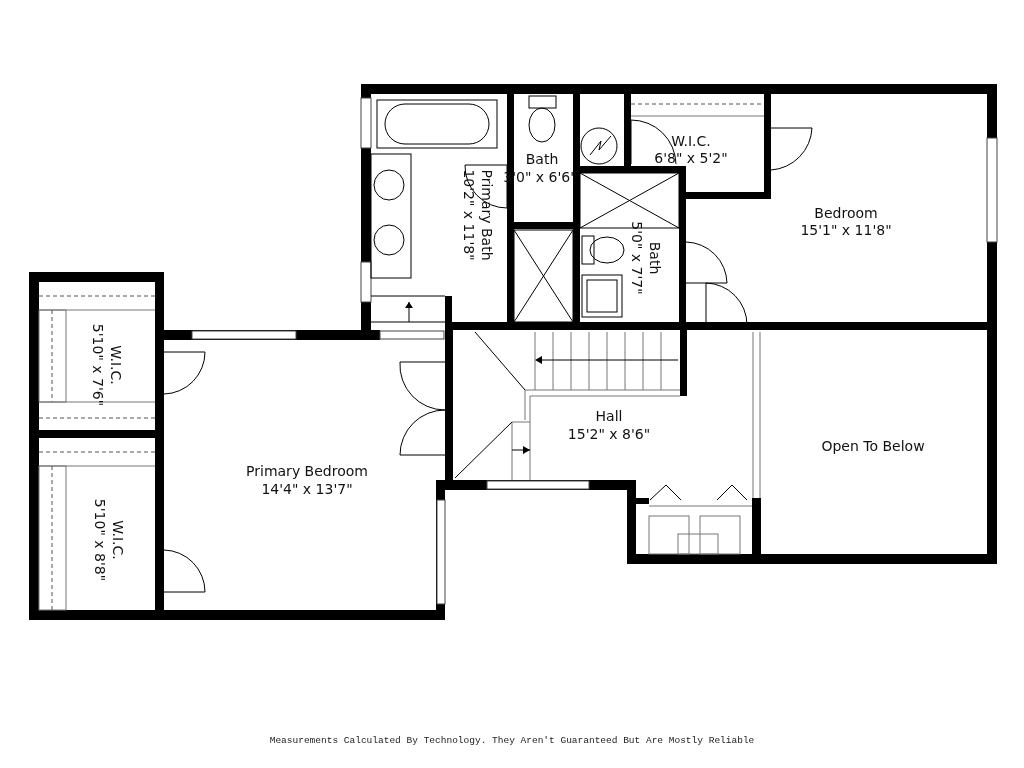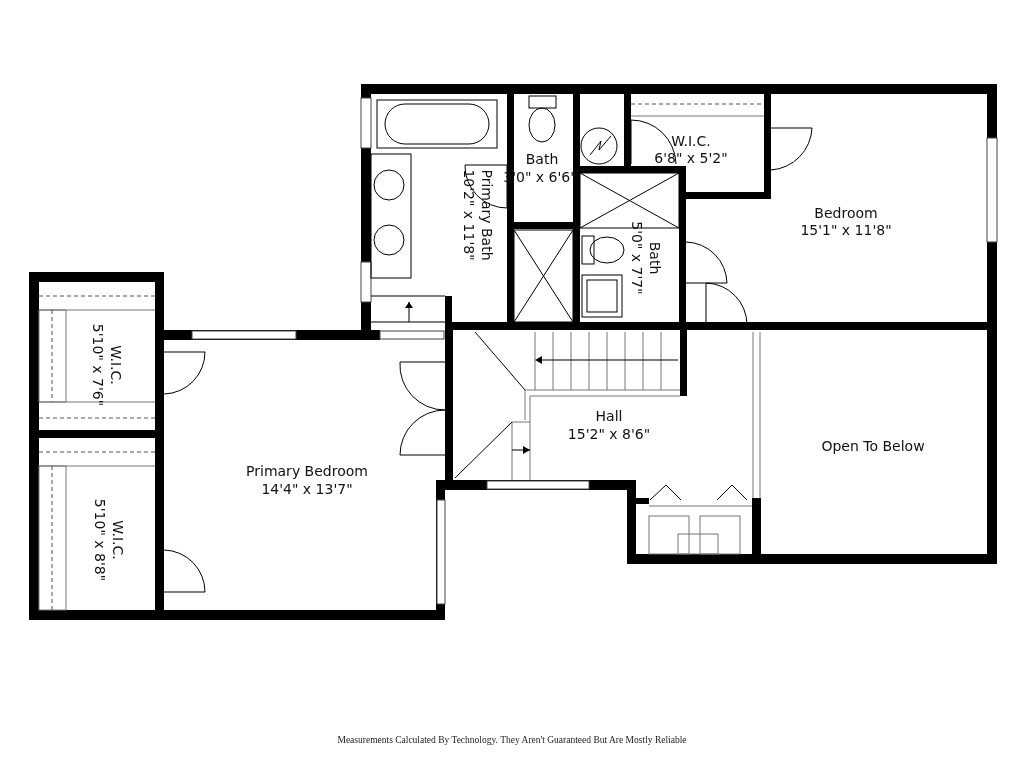--- a/index.html
+++ b/index.html
@@ -4,21 +4,21 @@
   <style>
     html, body { margin: 0; padding: 0; background: #ffffff; }
     body { width: 1024px; height: 768px; position: relative; overflow: hidden; font-family: "DejaVu Sans", sans-serif; }
     #plan { position: absolute; left: 0; top: 0; width: 1024px; height: 768px; }
     .wall { fill: #000000; }
     .thin { stroke: #000; stroke-width: 1; fill: none; }
     .gray { stroke: #777; stroke-width: 1; fill: none; }
     .dash { stroke: #555; stroke-width: 1; fill: none; stroke-dasharray: 4 3; }
     .win { fill: #ffffff; stroke: #444; stroke-width: 1; }
     .lbl { font-family: "DejaVu Sans", sans-serif; font-size: 14px; fill: #111; }
-    .disclaimer { position: absolute; left: 0; width: 1024px; top: 735px; text-align: center; font-family: Liberation Serif, serif; font-size: 9.5px; color: #222; }
+    .disclaimer { position: absolute; left: 0; width: 1024px; top: 735px; text-align: center; font-family: Liberation Mono, monospace; font-size: 9.5px; color: #222; }
   </style>
 </head>
 <body>
 
 <svg id="plan" viewBox="0 0 1024 768" xmlns="http://www.w3.org/2000/svg">
 
   <g>
 
     <rect class="wall" x="361" y="84" width="636" height="10"></rect>
 

